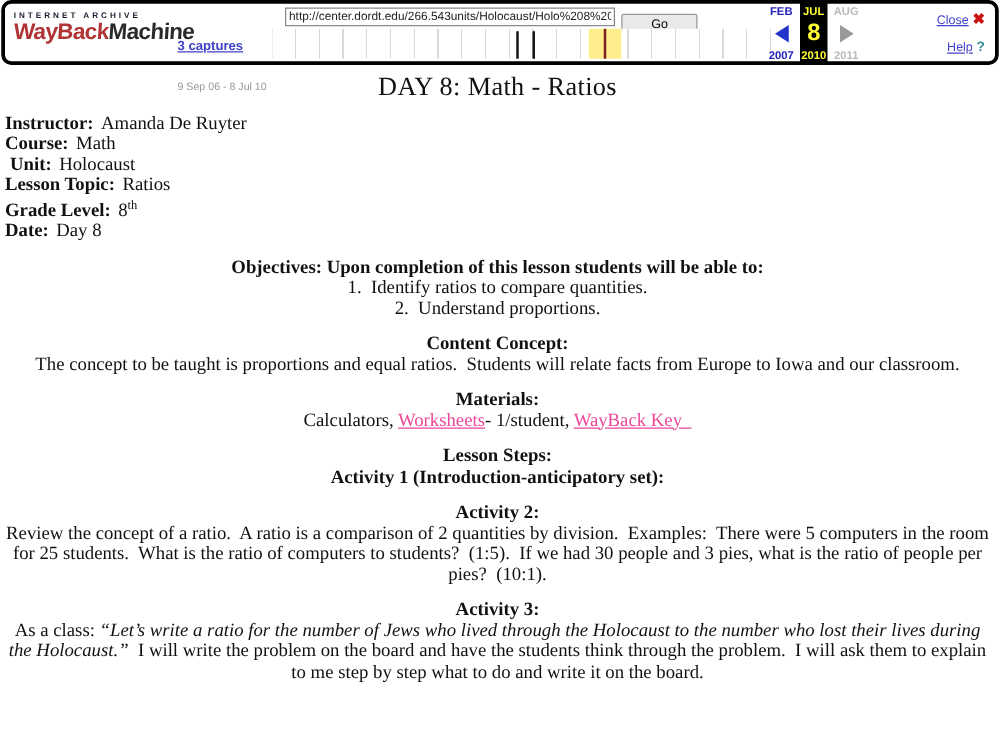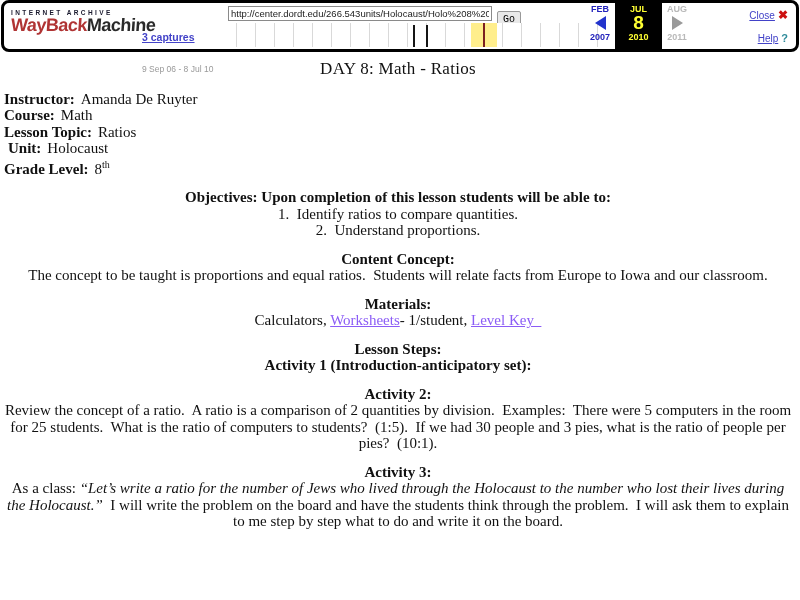--- a/index.html
+++ b/index.html
@@ -15,56 +15,56 @@
   .wb-logo-word { font-size:18px; font-weight:800; letter-spacing:-0.5px; line-height:19px; white-space:nowrap;
                   transform:skewX(-4deg); font-family:"Liberation Sans", sans-serif; }
   .wb-red { color:#b03434; } .wb-blk { color:#2a2a2a; }
   .wb-captures { position:absolute; left:138px; top:24px; width:80px; text-align:left; }
   .wb-captures a { font-size:10.5px; font-weight:bold; color:#4242c8; text-decoration:underline; }
   .wb-range { font-size:8.5px; color:#999; margin-top:19px; white-space:nowrap; }
   .wb-url { position:absolute; left:224px; top:3px; width:264px; height:15px;
             font-size:9.5px; font-family:"Liberation Sans", sans-serif;
             border:1px solid #8a8a8a; padding:0 2px; color:#222; background:#fff; }
   .wb-go { position:absolute; left:493px; top:8px; height:17px; font-size:10px;
-           font-family:Liberation Mono, monospace; background:#e9e9e9;
-           border:1px solid #999; border-radius:2px; padding:0 5px; cursor:pointer; }
+           font-family:Liberation Sans, sans-serif; background:#e9e9e9;
+           border:1px solid #999; border-radius:2px; padding:0 23px; cursor:pointer; }
   .wb-timeline { position:absolute; left:214px; top:20px; bottom:2px; width:414px;
                  background:repeating-linear-gradient(to right,#fff 0 18px,#d9d9d9 18px 19px); }
   .cap-bar { position:absolute; top:2px; bottom:0; width:2px; background:#151515; }
   .cap-region { position:absolute; top:0; bottom:0; background:#ffee8c; }
   .cap-current { position:absolute; top:0; bottom:0; width:2px; background:#7c2020; }
   .wb-datenav { position:absolute; right:104px; top:-3px; height:52px; display:flex; text-align:center;
                 font-weight:bold; font-size:9px; }
-  .wb-col { width:30px; display:flex; flex-direction:column; justify-content:flex-start; padding:4px 0 3px; }
-  .wb-col.cur { width:47px; background:#000; color:#ffff33; border-radius:2px; }
+  .wb-col { width:30px; display:flex; flex-direction:column; justify-content:space-between; padding:4px 0 3px; }
+  .wb-col.cur { width:22px; background:#000; color:#ffff33; border-radius:2px; }
   .wb-col.prev { color:#2222bb; }
   .wb-col.next { color:#b9b9b9; }
   .wb-day { font-size:19px; line-height:18px; font-weight:bold; }
   .arrow-left { width:0; height:0; margin:2px auto; border-top:7px solid transparent;
                 border-bottom:7px solid transparent; border-right:11px solid #2233cc; cursor:pointer; }
   .arrow-right { width:0; height:0; margin:2px auto; border-top:7px solid transparent;
                  border-bottom:7px solid transparent; border-left:11px solid #9a9a9a; cursor:pointer; }
   .wb-close { position:absolute; right:8px; top:5px; font-size:10px; white-space:nowrap; }
   .wb-help  { position:absolute; right:8px; bottom:5px; font-size:10px; white-space:nowrap; }
   .wb-link { color:#4242c8; text-decoration:underline; cursor:pointer; }
   .x-icon { color:#cc1111; font-weight:900; font-size:12px; margin-left:3px; cursor:pointer; }
   .q-icon { color:#2e8b9a; font-weight:bold; font-size:11px; margin-left:3px; cursor:pointer; }
 
   
   .doc { position:absolute; top:52px; left:0; right:0; padding:4px 8px 0 4px;
          font-size:15px; line-height:16.5px; color:#111; }
-  .doc-title { text-align:center; font-size:17px; font-weight:400; margin:5px 0 13px; letter-spacing:0.3px; }
+  .doc-title { text-align:center; font-size:21px; font-weight:400; margin:5px 0 13px; letter-spacing:0.3px; }
   .meta-line b { font-weight:bold; }
   .meta-val { margin-left:6px; white-space:pre-wrap;text-align:right; }
   .meta-val sup { font-size:10px; }
   .indent1 { padding-left:4px; }
   .sect { margin-top:12px;text-align:center; }
   .h { font-weight:bold; }
   .rich, .plain { white-space:pre-wrap; }
-  .doclink { color:#8b5cf6; text-decoration:underline; cursor:pointer; white-space:pre-wrap; }
+  .doclink { color:#ec4899; text-decoration:underline; cursor:pointer; white-space:pre-wrap; }
   em { font-style:italic; }
 </style>
 </head>
 <body>
 
 <div class="wb-bar">
 
   <div class="wb-logo">
     <div class="wb-logo-top">INTERNET ARCHIVE</div>
     <div class="wb-logo-word"><span class="wb-red">WayBack</span><span class="wb-blk">Machine</span></div>
@@ -110,39 +110,40 @@
     <a href="#" class="wb-link">Help</a><span class="q-icon">?</span>
   </div>
 </div>
 
 <div class="doc">
   <div class="doc-title">DAY 8: Math - Ratios</div>
 
   <div>
     <div class="meta-line"><b>Instructor:</b><span class="meta-val"><span>Amanda De Ruyter</span></span></div>
     <div class="meta-line"><b>Course:</b><span class="meta-val"><span>Math</span></span></div>
+    <div class="meta-line indent1"><b>Unit:</b><span class="meta-val"><span>Holocaust</span></span></div>
     <div class="meta-line"><b>Lesson Topic:</b><span class="meta-val"><span>Ratios</span></span></div>
-    <div class="meta-line indent1"><b>Unit:</b><span class="meta-val"><span>Holocaust</span></span></div>
     <div class="meta-line"><b>Grade Level:</b><span class="meta-val"><span>8</span><sup>th</sup></span></div>
+    <div class="meta-line"><b>Date:</b><span class="meta-val"><span>Day 8</span></span></div>
   </div>
 
   <div class="sect">
     <div class="h">Objectives: Upon completion of this lesson students will be able to:</div>
     <div class="plain">1.  Identify ratios to compare quantities.</div>
     <div class="plain">2.  Understand proportions.</div>
   </div>
 
   <div class="sect">
     <div class="h">Content Concept:</div>
     <div class="plain">The concept to be taught is proportions and equal ratios.  Students will relate facts from Europe to Iowa and our classroom.</div>
   </div>
 
   <div class="sect">
     <div class="h">Materials:</div>
-    <div class="rich"><span>Calculators, </span><a href="#" class="doclink">Worksheets</a><span>- 1/student, </span><a href="#" class="doclink">Level Key  </a></div>
+    <div class="rich"><span>Calculators, </span><a href="#" class="doclink">Worksheets</a><span>- 1/student, </span><a href="#" class="doclink">WayBack Key  </a></div>
   </div>
 
   <div class="sect">
     <div class="h">Lesson Steps:</div>
     <div class="h">Activity 1 (Introduction-anticipatory set):</div>
   </div>
 
   <div class="sect">
     <div class="h">Activity 2:</div>
     <div class="plain">Review the concept of a ratio.  A ratio is a comparison of 2 quantities by division.  Examples:  There were 5 computers in the room for 25 students.  What is the ratio of computers to students?  (1:5).  If we had 30 people and 3 pies, what is the ratio of people per pies?  (10:1).</div>

